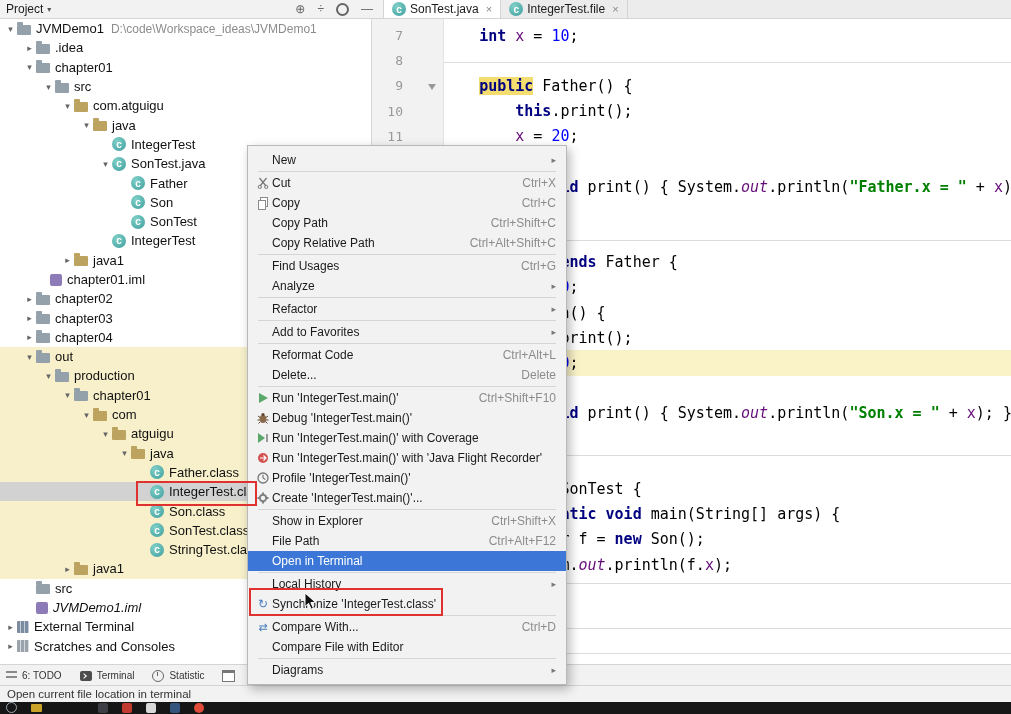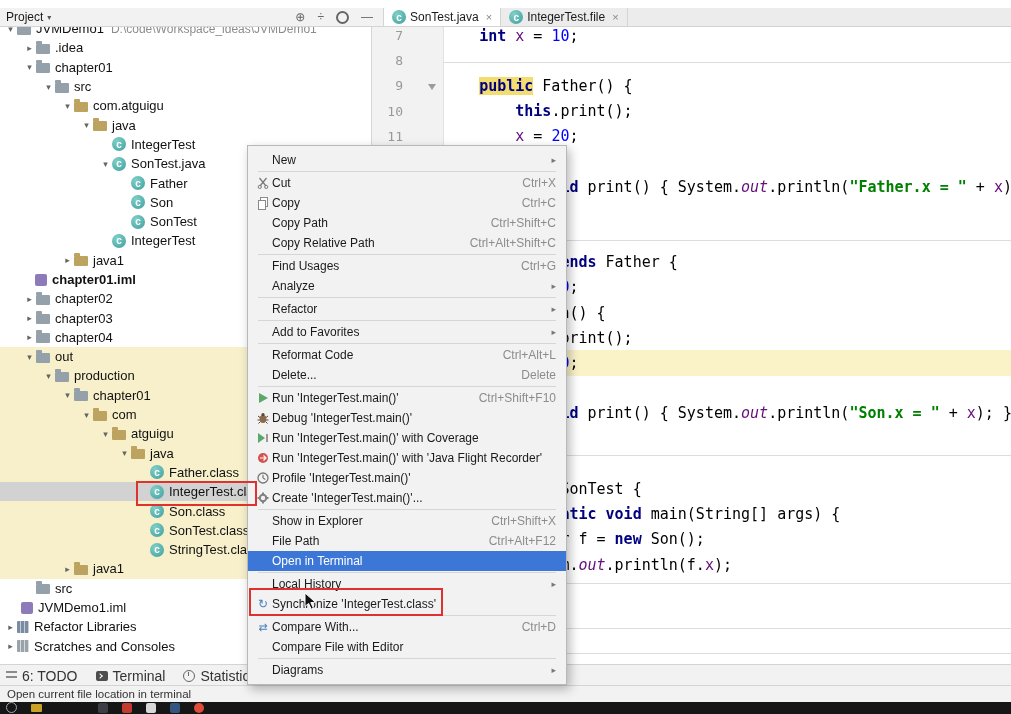--- a/index.html
+++ b/index.html
@@ -1,19 +1,19 @@
 <!DOCTYPE html>
 <html><head>
 <meta charset="utf-8">
 <style>
   html,body{margin:0;padding:0}
   body{width:1011px;height:714px;position:relative;overflow:hidden;background:#fff;
        font-family:"Liberation Sans",sans-serif;-webkit-font-smoothing:antialiased}
   
-  .topbar{position:absolute;top:8px;left:0;width:1011px;height:18px;background:#F2F2F2;
+  .topbar{position:absolute;top:0;left:0;width:1011px;height:18px;background:#F2F2F2;
           border-bottom:1px solid #D4D4D4;display:flex;z-index:10}
   .project-header{width:371px;display:flex;align-items:center;padding:0 6px;border-right:1px solid #D4D4D4}
   .project-title{font-size:12px;color:#1a1a1a}
   .hdr-caret{font-size:8px;color:#555;margin-left:4px}
   .header-icons{margin-left:auto;display:flex;gap:12px;align-items:center;color:#666;font-size:12px;padding-right:4px}
   .donut{width:9px;height:9px;border:2px solid #666;border-radius:50%;display:inline-block}
   .tabs{flex:1;display:flex;align-items:stretch;background:#ECECEC}
   .tab{display:flex;align-items:center;gap:4px;padding:0 8px;font-size:12px;color:#1a1a1a;
        border-right:1px solid #D4D4D4;background:#ECECEC}
   .tab.active{background:#FFFFFF}
@@ -64,21 +64,21 @@
              color:#1a1a1a;white-space:nowrap;overflow:hidden}
   .mi-icon{width:18px;flex:none;display:flex;align-items:center;justify-content:center}
   .mi-label{flex:none}
   .mi-shortcut{color:#8C8C8C;margin-left:auto;padding-left:12px}
   .mi-arrow{color:#777;font-size:9px;margin-left:auto}
   .menu-item.selected{background:#3C77D8;color:#fff}
   .menu-sep{height:1px;background:#D6D6D6;margin:1px 10px}
   
   .toolbar{position:absolute;top:664px;left:0;width:1011px;height:21px;background:#F2F2F2;
            border-top:1px solid #D4D4D4;display:flex;align-items:center;padding-left:6px;gap:18px;z-index:6}
-  .tb-item{display:flex;align-items:center;gap:5px;font-size:14px;color:#333}
+  .tb-item{display:flex;align-items:center;gap:5px;font-size:10px;color:#333}
   .tb-ic-todo{width:11px;height:10px;background:repeating-linear-gradient(#8a8a8a 0 2px,#f2f2f2 2px 5px);flex:none}
   .tb-ic-terminal{width:12px;height:10px;background:#4D4D4D;border-radius:2px;position:relative;flex:none}
   .tb-ic-terminal::before{content:"";position:absolute;left:2px;top:3px;width:3px;height:3px;border-left:1px solid #fff;border-bottom:1px solid #fff;transform:rotate(-135deg)}
   .tb-ic-statistic{width:10px;height:10px;border:1.5px solid #666;border-radius:50%;position:relative;flex:none}
   .tb-ic-statistic::before{content:"";position:absolute;left:4px;top:1px;width:1px;height:4px;background:#666}
   .tb-ic-panel{width:11px;height:10px;border:1px solid #777;background:#fff;flex:none;
                box-shadow:inset 0 2px 0 #777}
   .statusbar{position:absolute;top:685px;left:0;width:1011px;height:16px;background:#F2F2F2;
              border-top:1px solid #D4D4D4;display:flex;align-items:center;padding-left:7px;
              font-size:11.5px;color:#333;z-index:6}
@@ -188,21 +188,21 @@
       <div class="tree-row" style="padding-left: 99px;">
         <span class="tree-arrow"></span>
         <span class="tree-icon ic-class">c</span>
         <span class="tree-label">IntegerTest</span>
       </div>
       <div class="tree-row" style="padding-left: 61px;">
         <span class="tree-arrow">▸</span>
         <span class="tree-icon ic-package"></span>
         <span class="tree-label">java1</span>
       </div>
-      <div class="tree-row" style="padding-left: 22px; font-weight: bold;">
+      <div class="tree-row" style="padding-left: 37px;">
         <span class="tree-arrow"></span>
         <span class="tree-icon ic-iml"></span>
         <span class="tree-label">chapter01.iml</span>
       </div>
       <div class="tree-row" style="padding-left: 23px;">
         <span class="tree-arrow">▸</span>
         <span class="tree-icon ic-folder"></span>
         <span class="tree-label bold">chapter02</span>
       </div>
       <div class="tree-row" style="padding-left: 23px;">
@@ -273,29 +273,29 @@
       <div class="tree-row yellow" style="padding-left: 61px;">
         <span class="tree-arrow">▸</span>
         <span class="tree-icon ic-package"></span>
         <span class="tree-label">java1</span>
       </div>
       <div class="tree-row" style="padding-left: 23px;">
         <span class="tree-arrow"></span>
         <span class="tree-icon ic-folder"></span>
         <span class="tree-label">src</span>
       </div>
-      <div class="tree-row" style="padding-left: 8px;">
+      <div class="tree-row" style="padding-left: 23px; font-style: italic;">
         <span class="tree-arrow"></span>
         <span class="tree-icon ic-iml"></span>
         <span class="tree-label">JVMDemo1.iml</span>
       </div>
       <div class="tree-row" style="padding-left: 4px;">
         <span class="tree-arrow">▸</span>
         <span class="tree-icon ic-lib"></span>
-        <span class="tree-label">Refactor Libraries</span>
+        <span class="tree-label">External Terminal</span>
       </div>
       <div class="tree-row" style="padding-left: 4px;">
         <span class="tree-arrow">▸</span>
         <span class="tree-icon ic-scratch"></span>
         <span class="tree-label">Scratches and Consoles</span>
       </div>
     </div>
 </div>
 
 <div class="editor">

